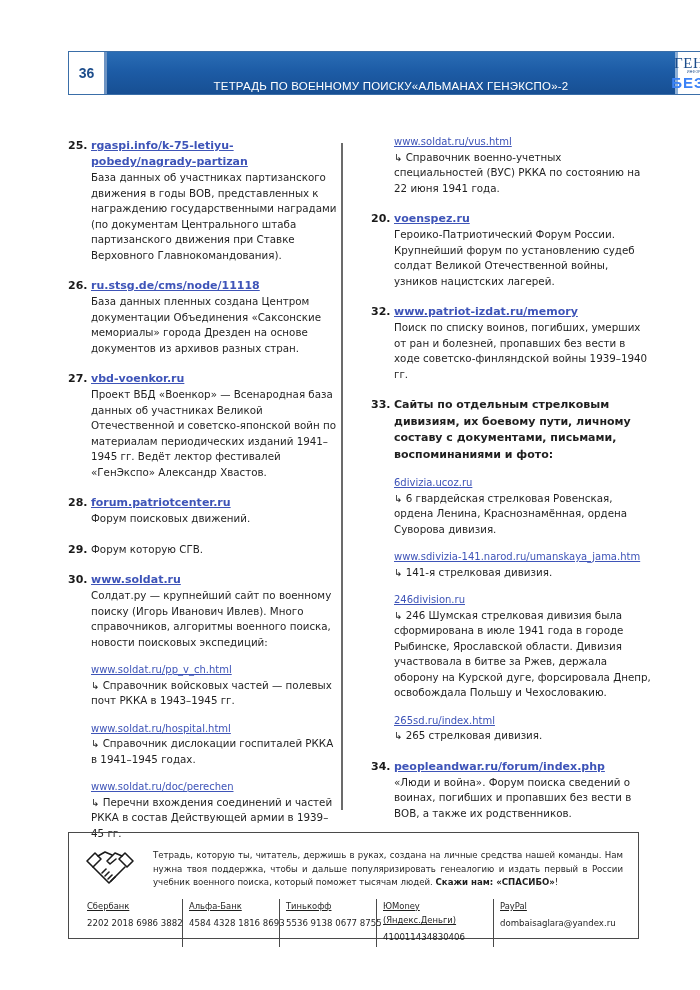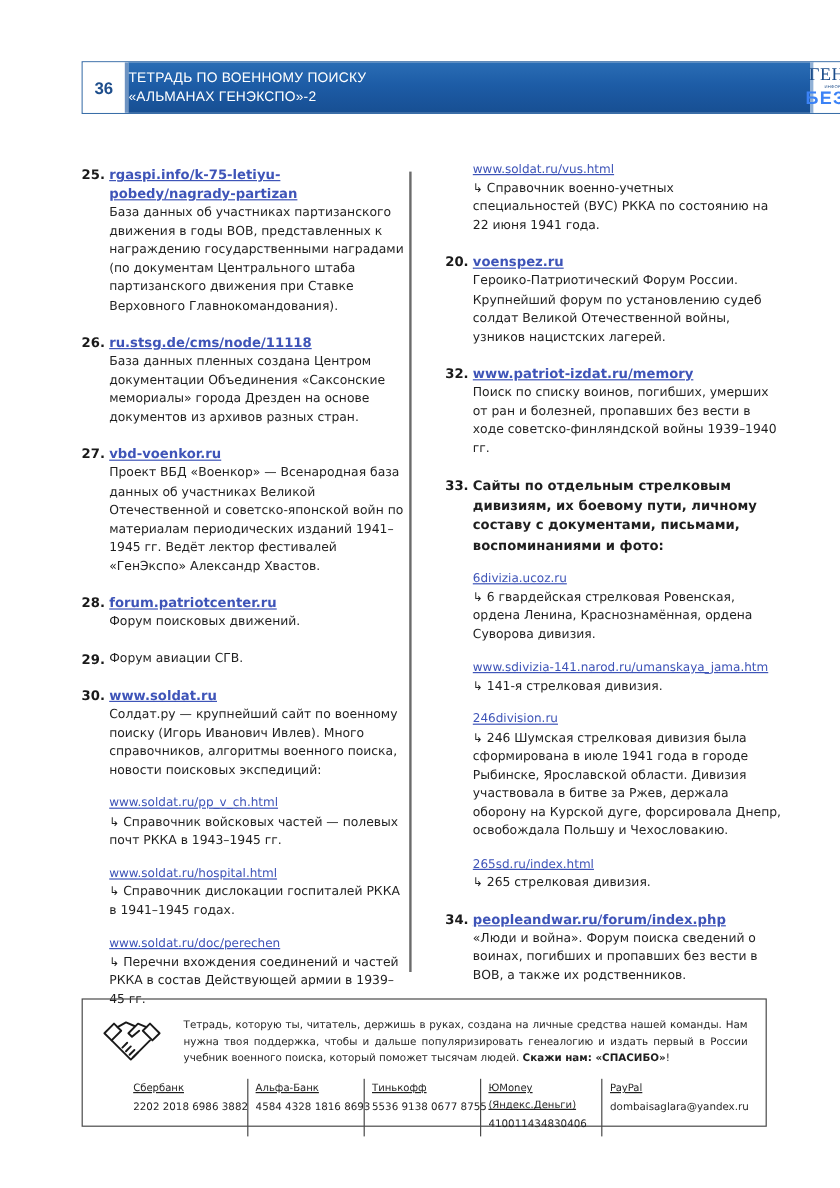--- a/index.html
+++ b/index.html
@@ -3,21 +3,21 @@
   <meta charset="utf-8">
   <style>
     * { box-sizing: border-box; margin: 0; padding: 0; }
     html, body { width: 700px; height: 990px; background: #ffffff; }
     body { position: relative; font-family: "DejaVu Sans", sans-serif; color: #1f1f1f; overflow: hidden; }
 
     
     .header { position: absolute; left: 68px; top: 51px; width: 687px; height: 44px; display: flex; border: 1px solid #3a6ea8; }
     .page-num { width: 38px; height: 100%; background: #fff; border-right: 3px solid #6d93c2; display: flex; align-items: center; justify-content: center;
       font-family: "Liberation Sans", sans-serif; font-weight: bold; font-size: 14px; color: #1e4e8c; }
-    .banner { flex: 1; background: linear-gradient(180deg, #2a6db5 0%, #1d5ca6 45%, #174f93 100%); display: flex; flex-direction: column; align-items: flex-start; justify-content: center;
+    .banner { flex: 1; background: linear-gradient(180deg, #2a6db5 0%, #1d5ca6 45%, #174f93 100%); display: flex; flex-direction: row; align-items: flex-end; justify-content: center;
       color: #ffffff; font-family: "Liberation Sans", sans-serif; font-size: 11.5px; line-height: 16px; letter-spacing: 0.2px; border-right: 3px solid #8fb0d6; }
     .logo { width: 76px; height: 100%; background: #fff; display: flex; flex-direction: column; align-items: center; justify-content: center; }
     .logo-top { font-family: "Liberation Serif", serif; font-size: 15px; color: #1b4c8a; letter-spacing: 0.5px; line-height: 14px; }
     .logo-mid { font-family: "Liberation Sans", sans-serif; font-size: 3.5px; color: #1b4c8a; line-height: 5px; letter-spacing: 0.2px; }
     .logo-bot { font-family: "Liberation Sans", sans-serif; font-weight: bold; font-size: 15px; line-height: 16px; letter-spacing: 1px; }
     .logo-bot .faded { color: #3b82f6; }
     .logo-bot .strong { color: #0369a1; }
 
     
     .col { position: absolute; top: 138px; font-size: 10.3px; line-height: 15.5px; }
@@ -38,21 +38,21 @@
 
     .cont { padding-left: 23px; margin-bottom: 15px; }
 
     
     .footer { position: absolute; left: 68px; top: 832px; width: 571px; height: 107px; border: 1px solid #4a4a4a; }
     .hands { position: absolute; left: 16px; top: 10px; width: 50px; height: 42px; }
     .footer-text { position: absolute; left: 84px; top: 16px; width: 470px; font-size: 8.6px; line-height: 13.5px; text-align: justify; color: #1f1f1f; }
     .footer-text b { font-weight: bold; }
     .banks { position: absolute; left: 16px; top: 66px; width: 545px; display: flex; }
     .bank { padding: 0 6px; border-left: 1px solid #4a4a4a; }
-    .bank:first-child { border-left: none; padding-left: 2px; margin-left: 24px; }
+    .bank:first-child { border-left: none; padding-left: 2px; }
     .bank .bname { display: block; font-size: 8.4px; text-decoration: underline; line-height: 14px; color: #1f1f1f; }
     .bank .bnum { display: block; font-size: 8.6px; line-height: 20px; color: #1f1f1f; white-space: nowrap; }
     .b1 { width: 97px; } .b2 { width: 97px; } .b3 { width: 97px; } .b4 { width: 117px; } .b5 { flex: 1; }
   </style>
 </head>
 <body>
 
 <div class="header">
   <div class="page-num">36</div>
   <div class="banner">
@@ -82,21 +82,21 @@
     <a class="link">vbd-voenkor.ru</a>
     <span class="desc">Проект ВБД «Военкор» — Всенародная база данных об участниках Великой Отечественной и советско-японской войн по материалам периодических изданий 1941–1945 гг. Ведёт лектор фестивалей «ГенЭкспо» Александр Хвастов.</span>
   </div>
   <div class="entry">
     <span class="num">28.</span>
     <a class="link">forum.patriotcenter.ru</a>
     <span class="desc">Форум поисковых движений.</span>
   </div>
   <div class="entry">
     <span class="num">29.</span>
-    <span class="desc">Форум авиации СГВ.</span>
+    <span class="desc">Форум которую СГВ.</span>
   </div>
   <div class="entry">
     <span class="num">30.</span>
     <a class="link">www.soldat.ru</a>
     <span class="desc">Солдат.ру — крупнейший сайт по военному поиску (Игорь Иванович Ивлев). Много справочников, алгоритмы военного поиска, новости поисковых экспедиций:</span>
     <div class="sub">
       <a class="sublink">www.soldat.ru/pp_v_ch.html</a>
       <span class="subdesc"><span class="arrow">↳</span> <span>Справочник войсковых частей — полевых почт РККА в 1943–1945 гг.</span></span>
     </div>
     <div class="sub">

